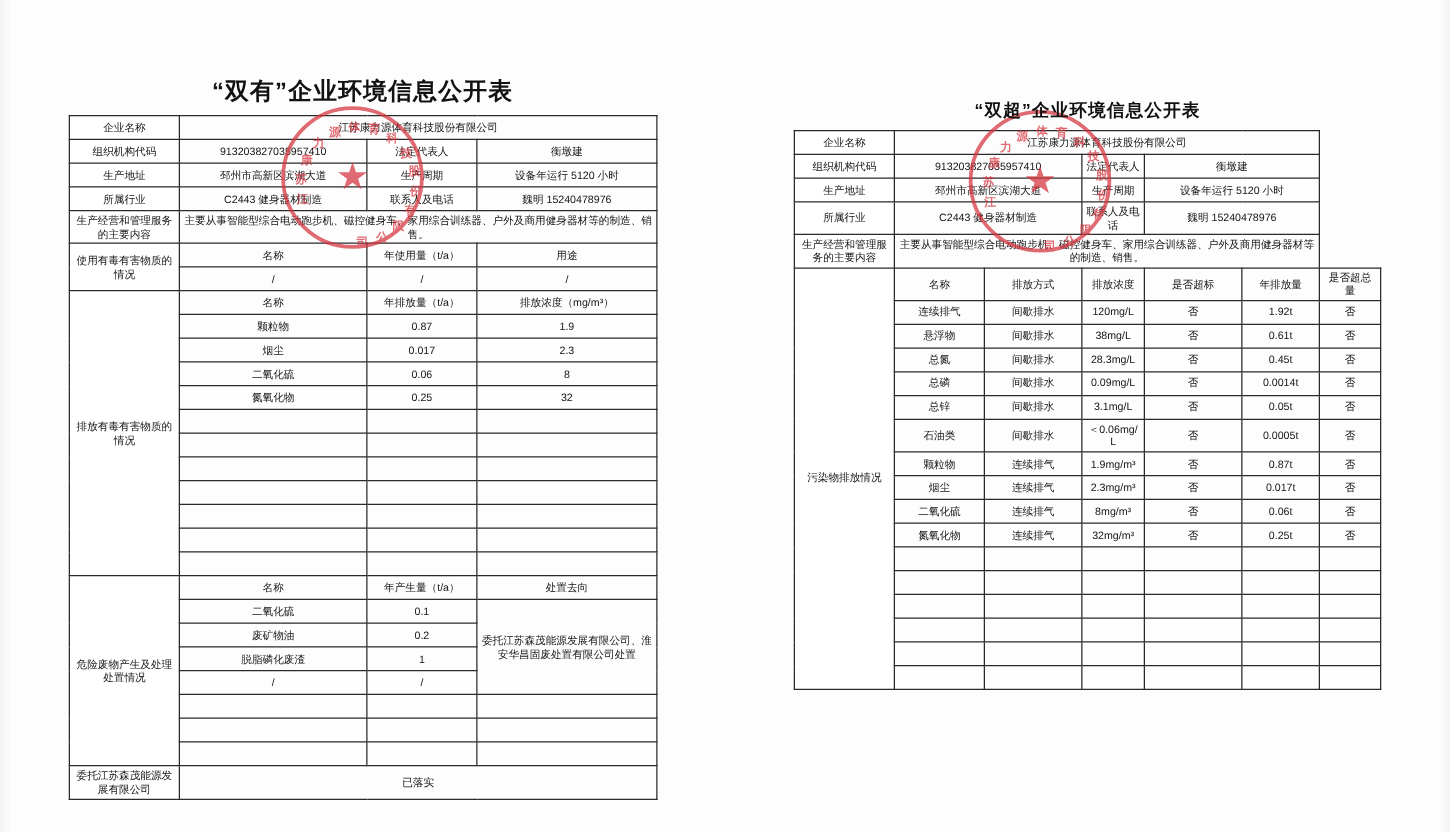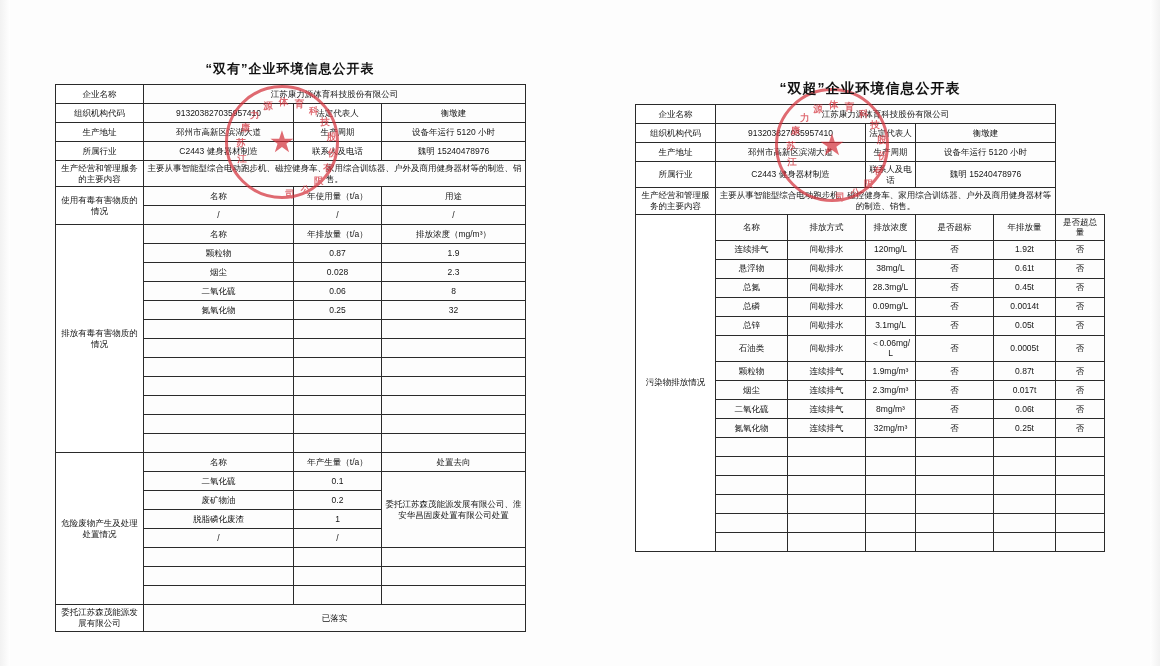--- a/index.html
+++ b/index.html
@@ -33,21 +33,21 @@
   }
 
   .doc {
     position: absolute;
   }
   .doc-left  { left: 55px;  top: 60px; width: 470px; }
   .doc-right { left: 635px; top: 80px; width: 470px; }
 
   .doc-title {
     text-align: center;
-    font-size: 13px;
+    font-size: 19px;
     font-weight: bold;
     letter-spacing: 1px;
     margin-bottom: 6px;
     position: relative;
     z-index: 3;
     color: #111;
   }
   .doc-right .doc-title { font-size: 14px; }
 
   table.sheet {
@@ -192,21 +192,21 @@
           <td>年排放量（t/a）</td>
           <td>排放浓度（mg/m³）</td>
         </tr>
         <tr>
           <td>颗粒物</td>
           <td>0.87</td>
           <td>1.9</td>
         </tr>
         <tr>
           <td>烟尘</td>
-          <td>0.028</td>
+          <td>0.017</td>
           <td>2.3</td>
         </tr>
         <tr>
           <td>二氧化硫</td>
           <td>0.06</td>
           <td>8</td>
         </tr>
         <tr>
           <td>氮氧化物</td>
           <td>0.25</td>

